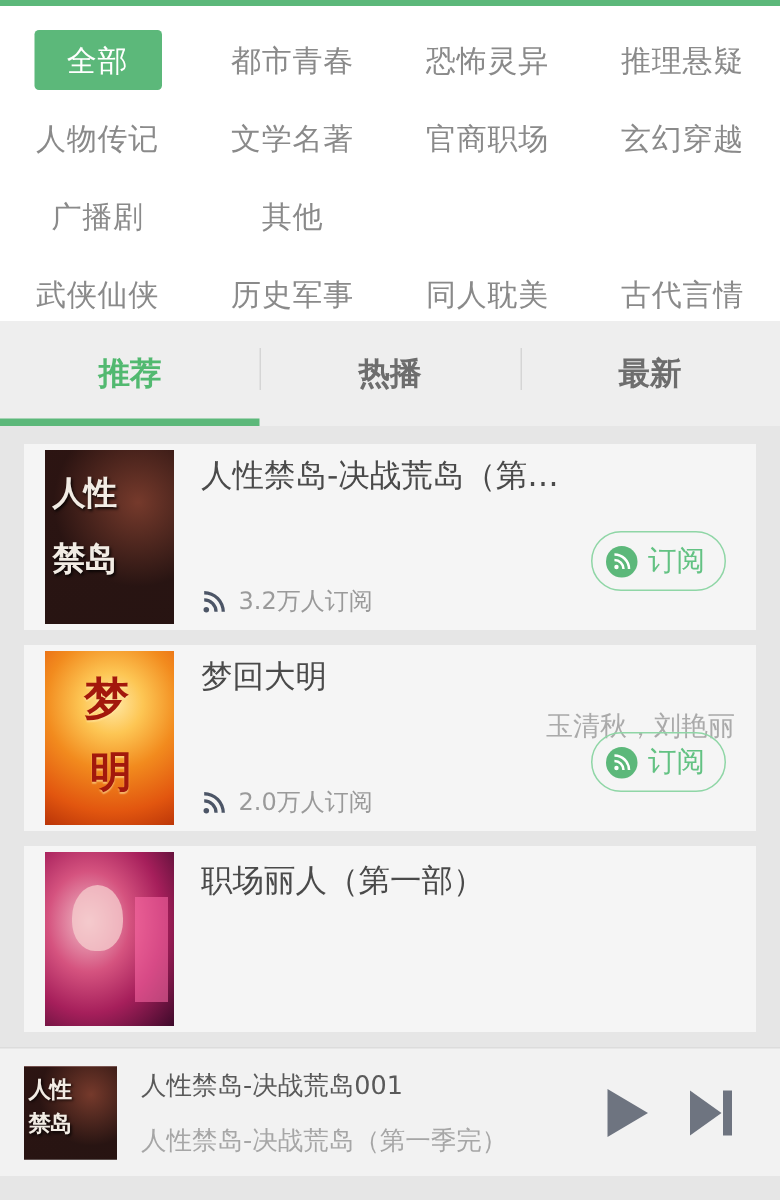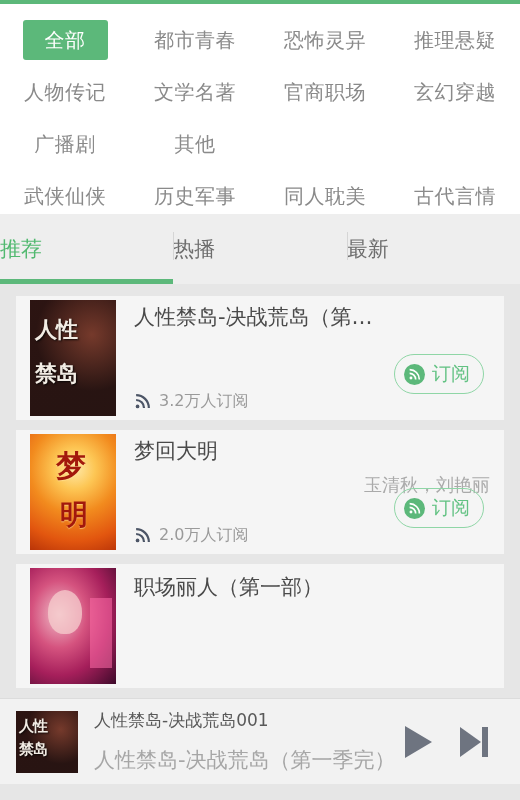--- a/index.html
+++ b/index.html
@@ -66,24 +66,26 @@
     background: #eeeeee;
     height: 70px;
     display: flex;
     position: relative;
   }
 
   .tab {
     flex: 1 1 33.333%;
     display: flex;
     align-items: center;
+    justify-content: center;
     font-size: 21px;
     color: #6d6d6d;
     position: relative;
     padding-bottom: 0;
+    font-weight: bold;
   }
 
   .tab.active { color: #52b970; }
 
   .tab + .tab::before {
     content: "";
     position: absolute;
     left: 0;
     top: 18px;
     bottom: 24px;
@@ -334,21 +336,21 @@
   }
 
   #player-title {
     font-size: 17px;
     color: #595959;
     white-space: nowrap;
     overflow: hidden;
   }
 
   #player-subtitle {
-    font-size: 21px;
+    font-size: 17px;
     color: #a6a6a6;
     white-space: nowrap;
     overflow: hidden;
   }
 
   .player-ctrl {
     flex: 0 0 auto;
     display: flex;
     align-items: center;
     justify-content: center;

